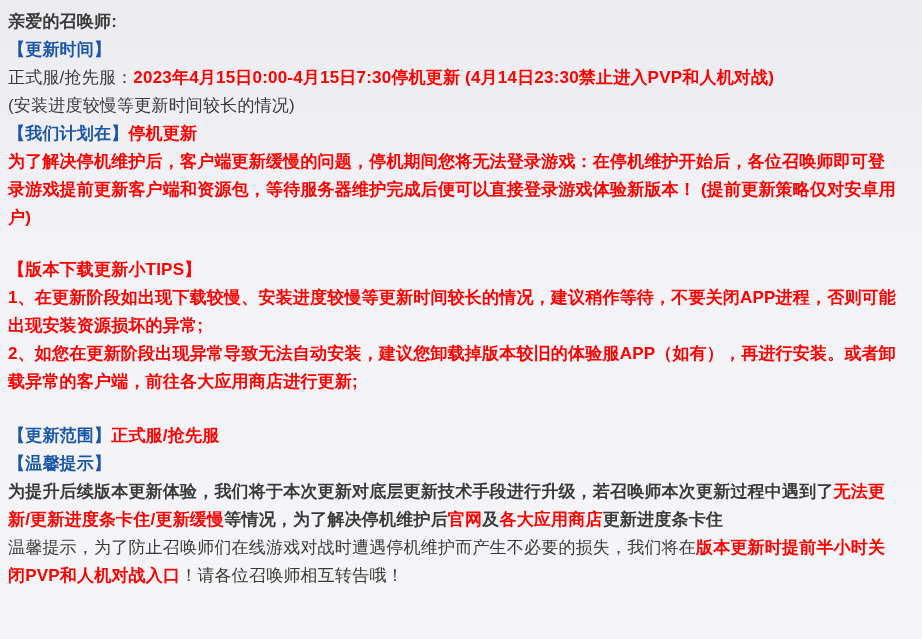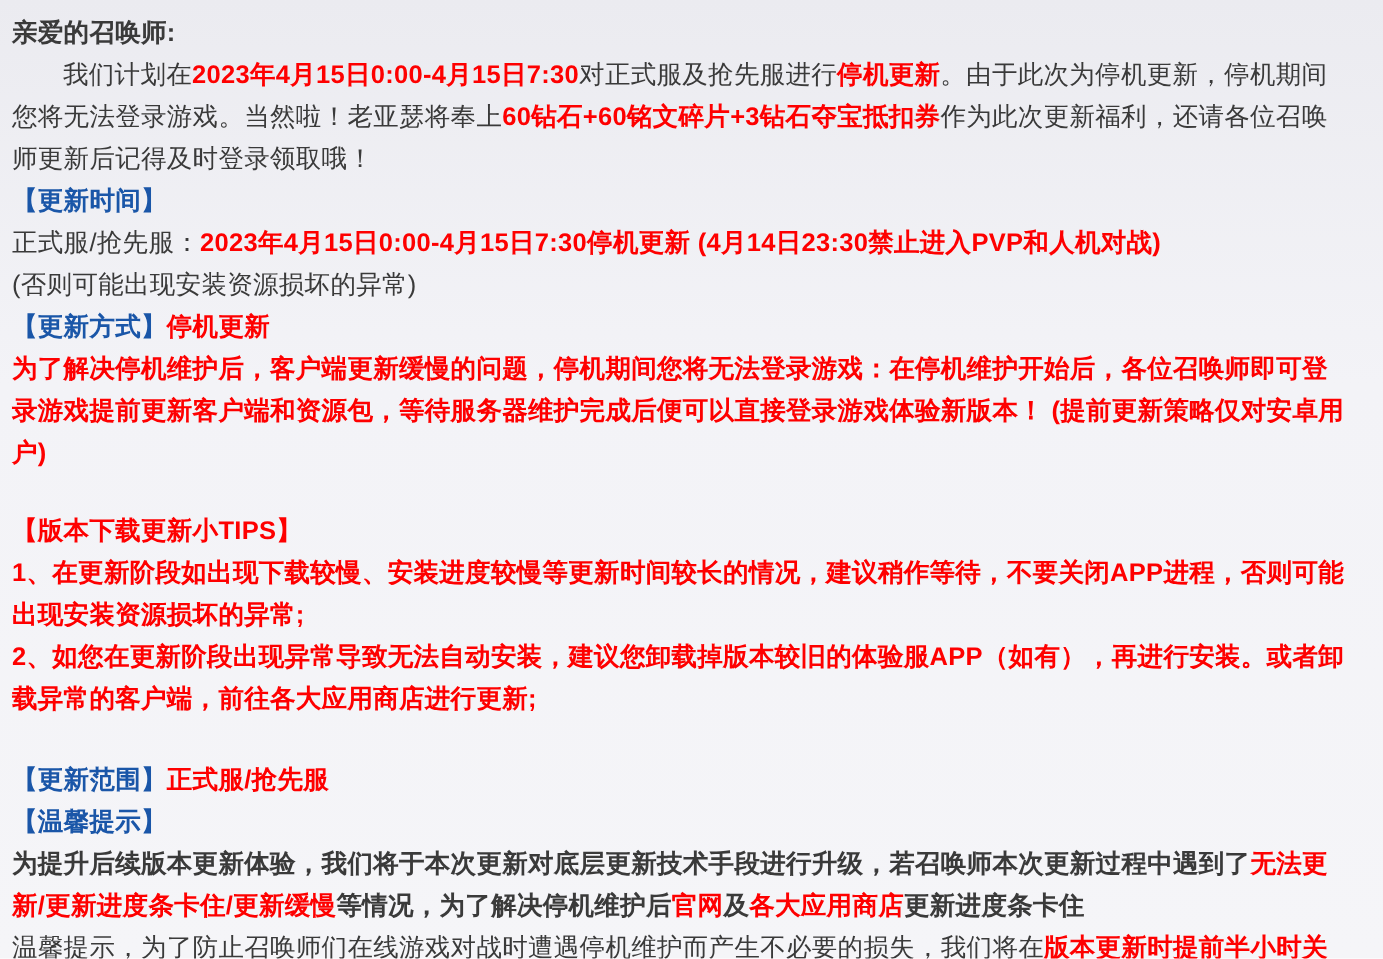--- a/index.html
+++ b/index.html
@@ -35,29 +35,28 @@
   .s-red-bold   { color: var(--red);  font-weight: 700; }
   .s-blue-bold  { color: var(--blue); font-weight: 700; text-align: right; }
 </style>
 </head>
 <body>
 
 <div class="doc">
 
   <p><span class="s-black-bold">亲爱的召唤师:</span></p>
 
-  <p class="indent"><span class="s-black">我们计划在</span><span class="s-red-bold">2023年4月15日0:00-4月15日7:30</span><span class="s-black">对正式服及抢先服进行</span><span class="s-red-bold">停机更新</span><span class="s-black">。由于此次为停机更新，停机期间您将无法登录游戏。当然啦！老亚瑟将奉上</span><span class="s-red-bold">60钻石+60铭文碎片+3钻石夺宝抵扣券</span><span class="s-black">作为此次更新福利，还请各位召唤师更新后记得及时登录领取哦！</span></p>
 
   <p><span class="s-blue-bold">【更新时间】</span></p>
 
   <p><span class="s-black">正式服/抢先服：</span><span class="s-red-bold">2023年4月15日0:00-4月15日7:30停机更新 (4月14日23:30禁止进入PVP和人机对战)</span></p>
 
-  <p><span class="s-black">(否则可能出现安装资源损坏的异常)</span></p>
+  <p><span class="s-black">(安装进度较慢等更新时间较长的情况)</span></p>
 
-  <p><span class="s-blue-bold">【更新方式】</span><span class="s-red-bold">停机更新</span></p>
+  <p><span class="s-blue-bold">【我们计划在】</span><span class="s-red-bold">停机更新</span></p>
 
   <p><span class="s-red-bold">为了解决停机维护后，客户端更新缓慢的问题，停机期间您将无法登录游戏：在停机维护开始后，各位召唤师即可登录游戏提前更新客户端和资源包，等待服务器维护完成后便可以直接登录游戏体验新版本！ (提前更新策略仅对安卓用户)</span></p>
 
   <div class="spacer-a"></div>
 
   <p><span class="s-red-bold">【版本下载更新小TIPS】</span></p>
 
   <p><span class="s-red-bold">1、在更新阶段如出现下载较慢、安装进度较慢等更新时间较长的情况，建议稍作等待，不要关闭APP进程，否则可能出现安装资源损坏的异常;</span></p>
 
   <p><span class="s-red-bold">2、如您在更新阶段出现异常导致无法自动安装，建议您卸载掉版本较旧的体验服APP（如有），再进行安装。或者卸载异常的客户端，前往各大应用商店进行更新;</span></p>

